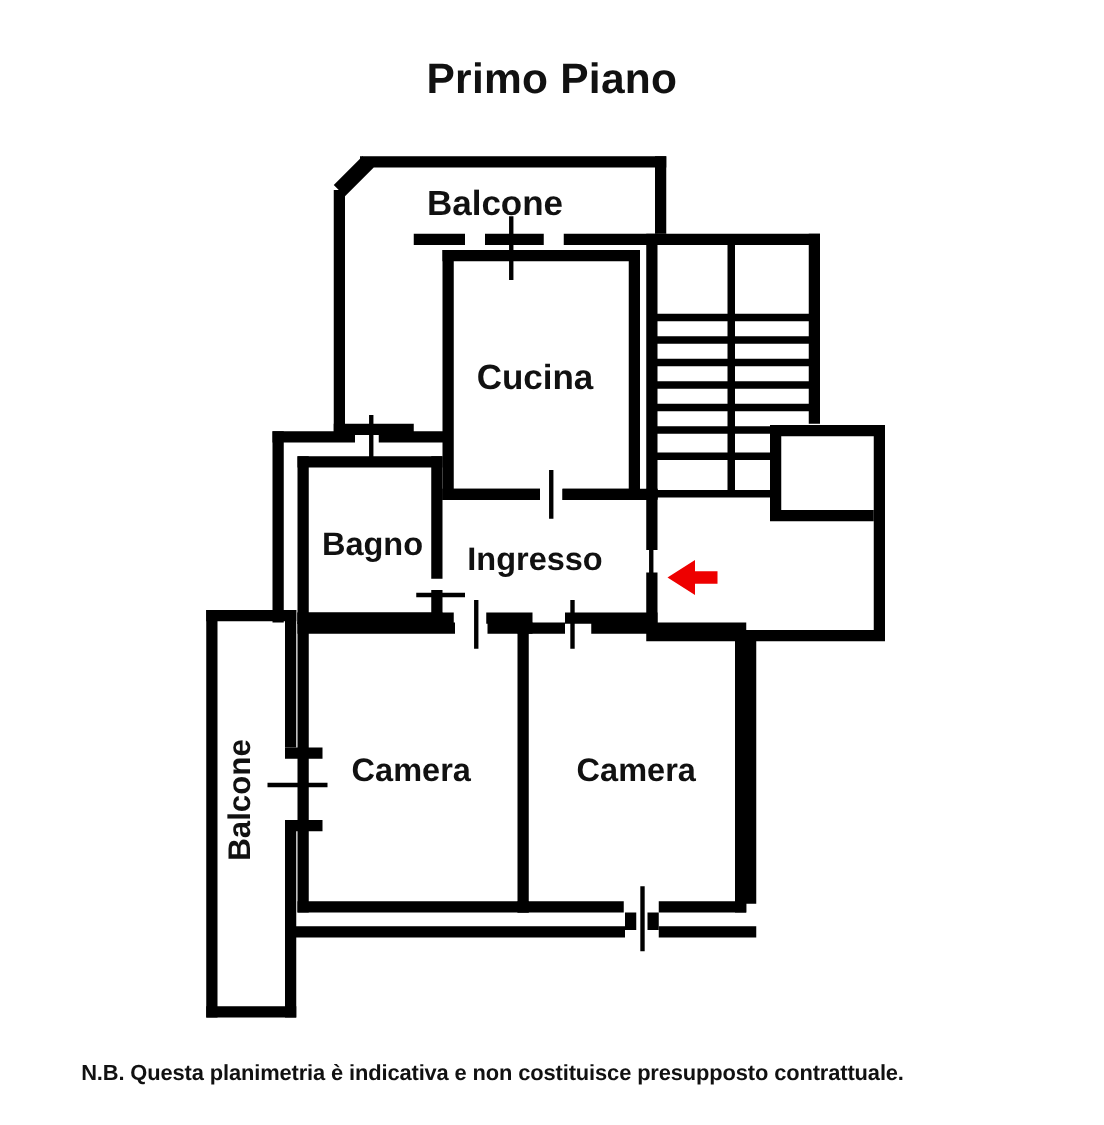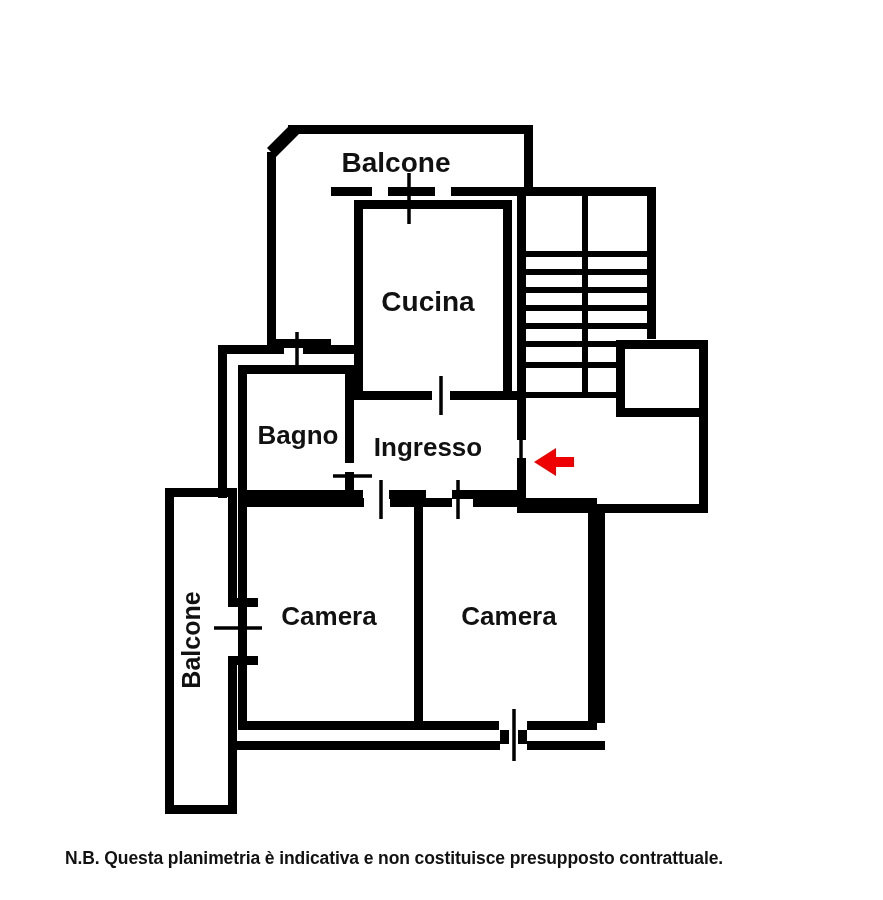--- a/index.html
+++ b/index.html
@@ -62,20 +62,21 @@
   }
   .lbl-28 { font-size: 28px; }
   .lbl-26 { font-size: 26px; }
   .lbl-25 { font-size: 25px; }
 </style>
 </head>
 <body>
 
 <div id="plan-root">
 
+  <div class="title">Primo Piano</div>
 
   <svg class="floorplan" viewBox="0 0 883 740" xmlns="http://www.w3.org/2000/svg">
 
     <g fill="#000000" stroke="none">
 
       <path d="M 267,48 L 290,25 L 299,34 L 276,57 Z"></path>
 
       <rect x="288" y="25" width="245" height="9"></rect>
 
       <rect x="524" y="25" width="9" height="62"></rect>

